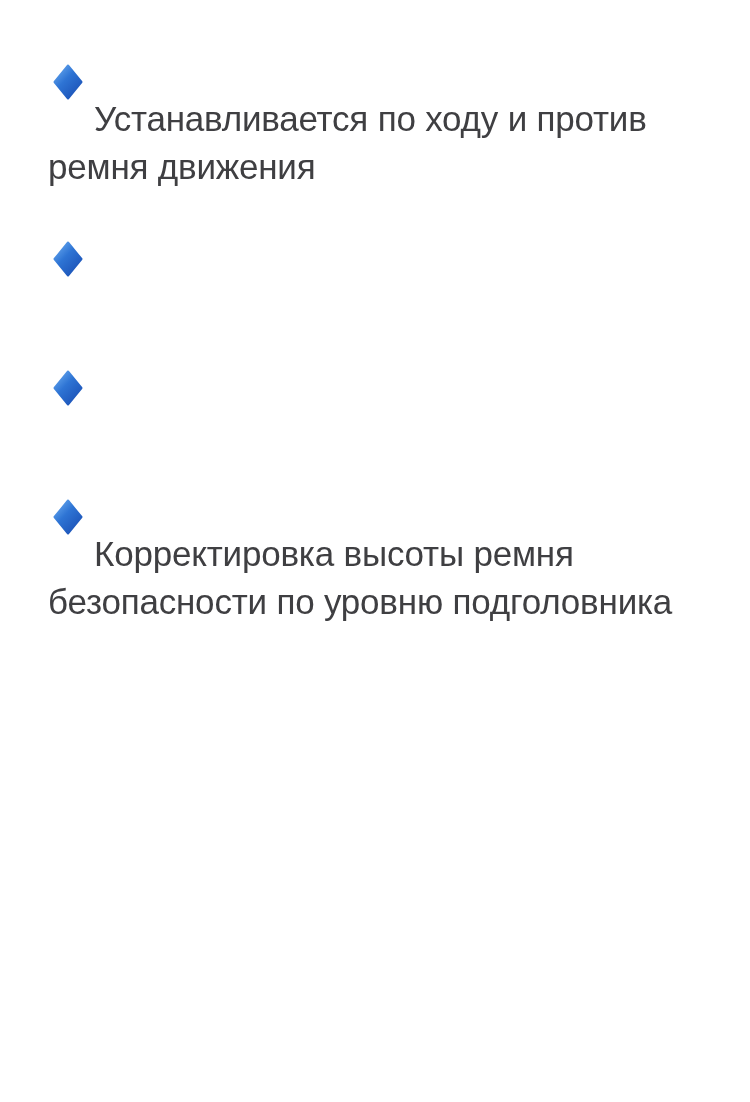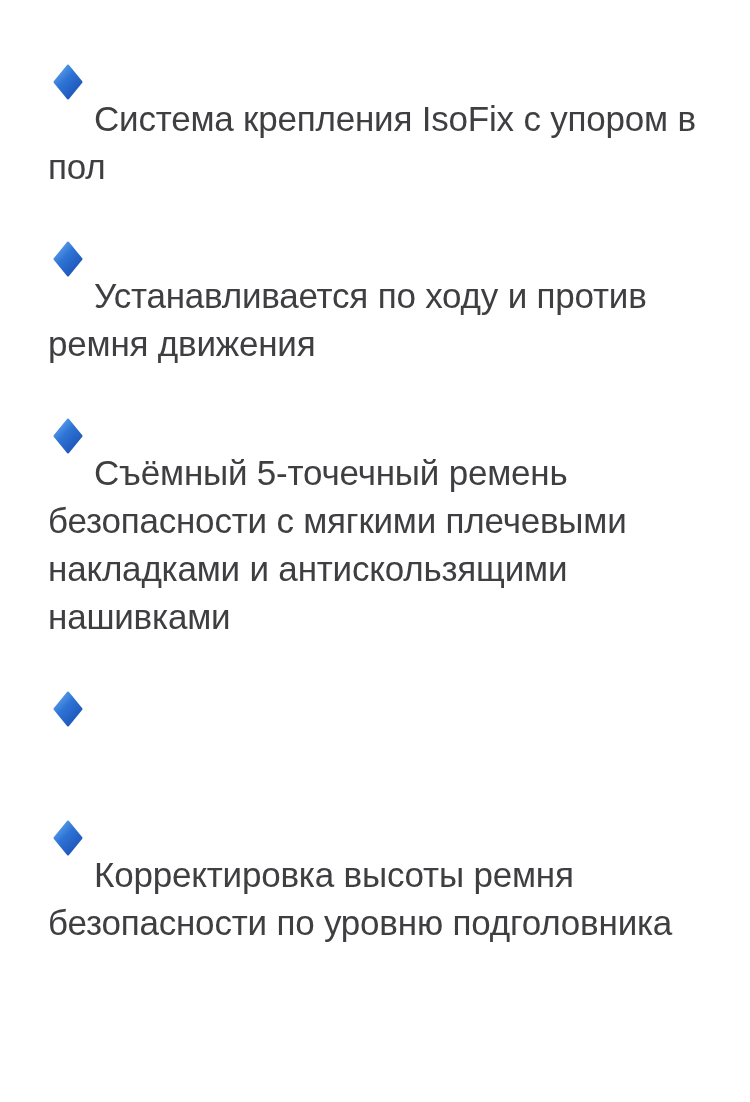--- a/index.html
+++ b/index.html
@@ -37,33 +37,20 @@
     display: block;
     width: 40px;
     height: 40px;
   }
 </style>
 </head>
 <body style="background: rgb(255, 255, 255); color: rgb(63, 63, 66);">
 
 <main class="page">
 
-  <p class="line"><span class="icon">
-  <svg viewBox="0 0 40 40" xmlns="http://www.w3.org/2000/svg" aria-hidden="true">
-    <defs>
-      <linearGradient id="dg" x1="0" y1="0" x2="0.85" y2="1">
-        <stop offset="0" stop-color="#72B2F4"></stop>
-        <stop offset="0.45" stop-color="#2E74D4"></stop>
-        <stop offset="1" stop-color="#1A4FB4"></stop>
-      </linearGradient>
-    </defs>
-    <polygon points="20,3.5 33.5,20 20,36.5 6.5,20" fill="url(#dg)" stroke="url(#dg)" stroke-width="2" stroke-linejoin="round"></polygon>
-  </svg>
-</span><span class="txt">Система крепления IsoFix с упором в
-пол</span></p>
 
   <p class="line"><span class="icon">
   <svg viewBox="0 0 40 40" xmlns="http://www.w3.org/2000/svg" aria-hidden="true">
     <defs>
       <linearGradient id="dg" x1="0" y1="0" x2="0.85" y2="1">
         <stop offset="0" stop-color="#72B2F4"></stop>
         <stop offset="0.45" stop-color="#2E74D4"></stop>
         <stop offset="1" stop-color="#1A4FB4"></stop>
       </linearGradient>
     </defs>
@@ -76,24 +63,21 @@
   <svg viewBox="0 0 40 40" xmlns="http://www.w3.org/2000/svg" aria-hidden="true">
     <defs>
       <linearGradient id="dg" x1="0" y1="0" x2="0.85" y2="1">
         <stop offset="0" stop-color="#72B2F4"></stop>
         <stop offset="0.45" stop-color="#2E74D4"></stop>
         <stop offset="1" stop-color="#1A4FB4"></stop>
       </linearGradient>
     </defs>
     <polygon points="20,3.5 33.5,20 20,36.5 6.5,20" fill="url(#dg)" stroke="url(#dg)" stroke-width="2" stroke-linejoin="round"></polygon>
   </svg>
-</span><span class="txt">Съёмный 5-точечный ремень
-безопасности с мягкими плечевыми
-накладками и антискользящими
-нашивками</span></p>
+</span></p>
 
   <p class="line"><span class="icon">
   <svg viewBox="0 0 40 40" xmlns="http://www.w3.org/2000/svg" aria-hidden="true">
     <defs>
       <linearGradient id="dg" x1="0" y1="0" x2="0.85" y2="1">
         <stop offset="0" stop-color="#72B2F4"></stop>
         <stop offset="0.45" stop-color="#2E74D4"></stop>
         <stop offset="1" stop-color="#1A4FB4"></stop>
       </linearGradient>
     </defs>

